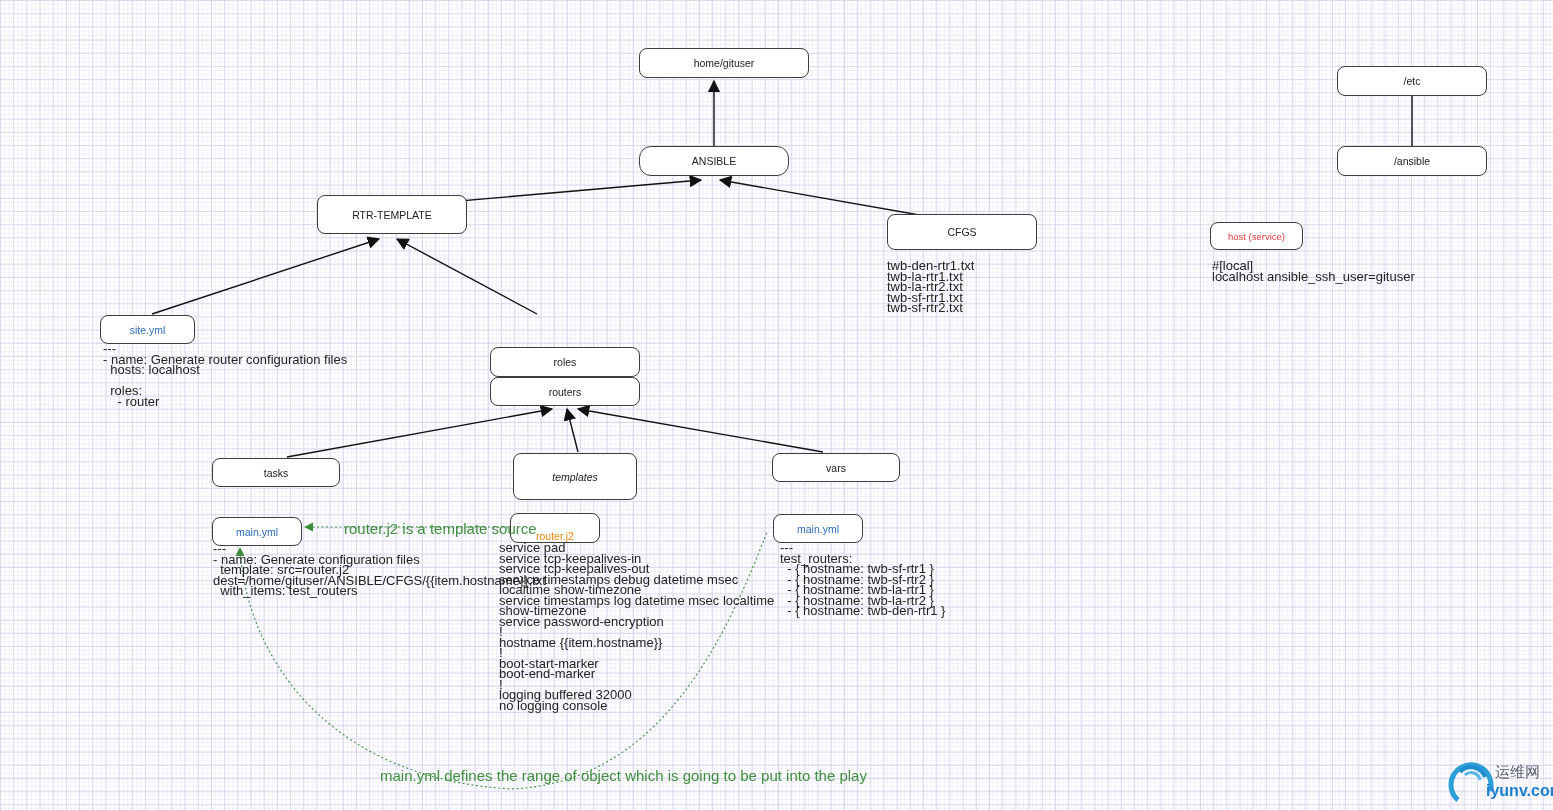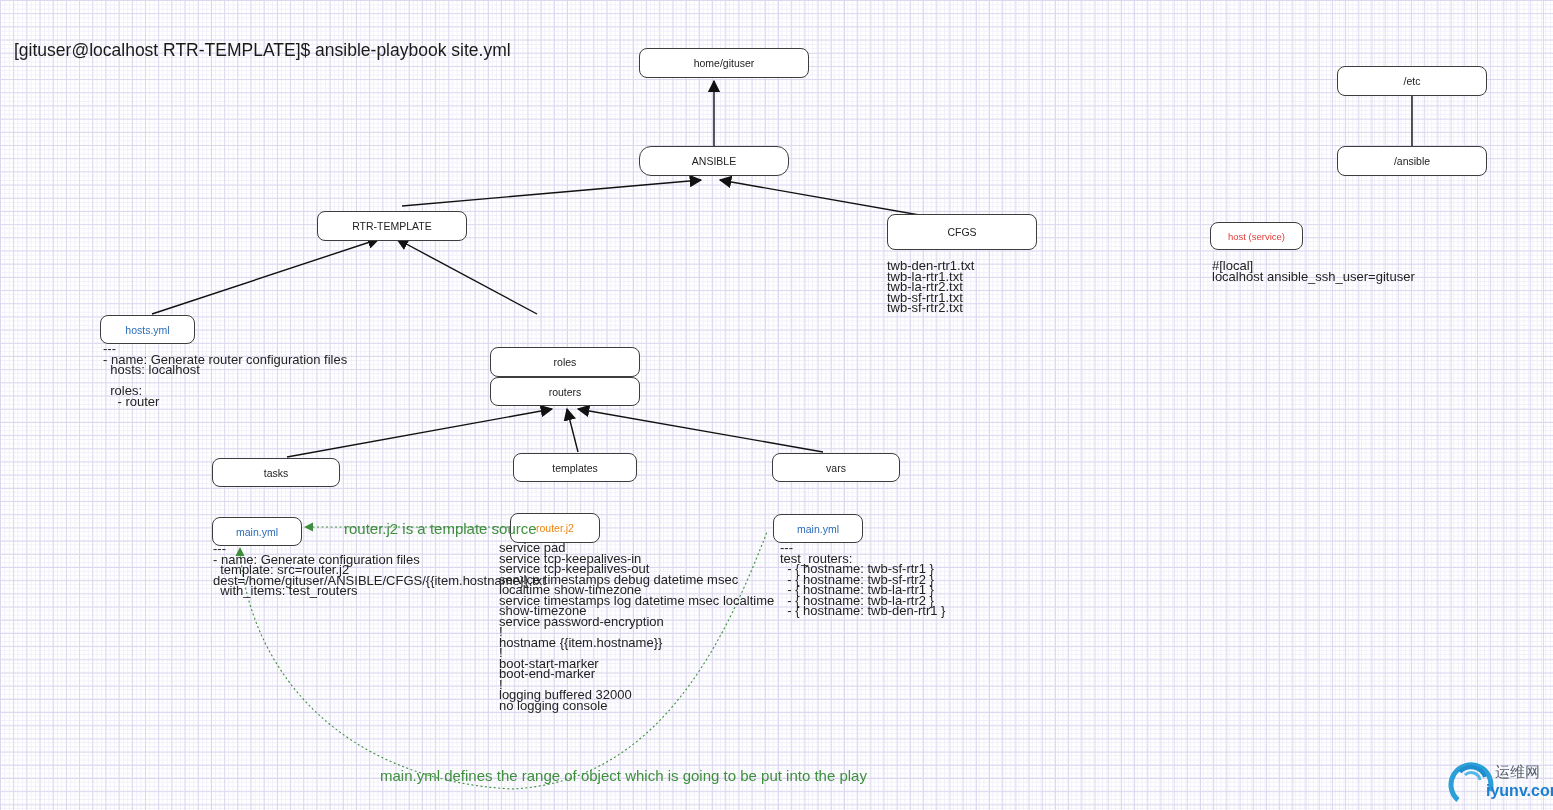--- a/index.html
+++ b/index.html
@@ -30,21 +30,20 @@
   .ann{position:absolute; font-size:15px; color:#3e8e3e; white-space:nowrap; z-index:3;}
   .watermark{position:absolute; left:1446px; top:750px; width:107px; height:60px; z-index:4;}
   .wm-cn{position:absolute; left:49px; top:13px; font-size:15px; color:#55606a;}
   .wm-site{position:absolute; left:40px; top:32px; font-size:16px; font-weight:bold; color:#1b7fd0;}
 </style>
 </head>
 <body>
 
 <div class="canvas">
 
-  <div class="cmd">[gituser@localhost RTR-TEMPLATE]$ ansible-playbook site.yml</div>
 
   <svg class="edges" width="1553" height="810">
     <defs>
       <marker id="arrow" viewBox="0 0 10 10" refX="9" refY="5" markerWidth="9" markerHeight="9" orient="auto">
         <path d="M0,0 L10,5 L0,10 z" fill="#111"></path>
       </marker>
     </defs>
     <line x1="714" y1="146" x2="714" y2="81" stroke="#111" stroke-width="1.4" marker-end="url(#arrow)"></line>
     <line x1="1412" y1="146" x2="1412" y2="81" stroke="#111" stroke-width="1.4" marker-end="url(#arrow)"></line>
     <line x1="402" y1="206" x2="701" y2="180" stroke="#111" stroke-width="1.4" marker-end="url(#arrow)"></line>
@@ -67,51 +66,51 @@
     </div>
   <div class="node" style="left:639px;top:146px;width:150px;height:30px;border-radius:12px;">
       <span>ANSIBLE</span>
     </div>
   <div class="node" style="left:1337px;top:48px;width:150px;height:30px;margin-top:18px;">
       <span>/etc</span>
     </div>
   <div class="node" style="left:1337px;top:146px;width:150px;height:30px;">
       <span>/ansible</span>
     </div>
-  <div class="node" style="left:317px;top:211px;width:150px;height:30px;">
+  <div class="node" style="left:317px;top:195px;width:150px;height:39px;">
       <span>RTR-TEMPLATE</span>
     </div>
   <div class="node" style="left:887px;top:214px;width:150px;height:36px;justify-content:center;">
       <span>CFGS</span>
     </div>
   <div class="node red" style="left:1210px;top:222px;width:93px;height:28px;font-size:9.5px;">
       <span>host (service)</span>
     </div>
   <div class="node blue" style="left:100px;top:315px;width:95px;height:29px;">
-      <span>hosts.yml</span>
+      <span>site.yml</span>
     </div>
   <div class="node" style="left:490px;top:315px;width:150px;height:30px;margin-top:32px;">
       <span>roles</span>
     </div>
   <div class="node" style="left:490px;top:377px;width:150px;height:29px;">
       <span>routers</span>
     </div>
   <div class="node" style="left:212px;top:458px;width:128px;height:29px;">
       <span>tasks</span>
     </div>
-  <div class="node" style="left:513px;top:453px;width:124px;height:29px;">
+  <div class="node" style="left:513px;top:453px;width:124px;height:47px;font-style:italic;">
       <span>templates</span>
     </div>
   <div class="node" style="left:772px;top:453px;width:128px;height:29px;">
       <span>vars</span>
     </div>
   <div class="node blue" style="left:212px;top:517px;width:90px;height:29px;">
       <span>main.yml</span>
     </div>
-  <div class="node orange" style="left:510px;top:513px;width:90px;height:30px;">
+  <div class="node orange" style="left:510px;top:513px;width:90px;height:30px;align-items:flex-end;">
       <span>router.j2</span>
     </div>
   <div class="node blue" style="left:773px;top:514px;width:90px;height:29px;">
       <span>main.yml</span>
     </div>
 
   <div class="code" style="left:887px;top:261px;">twb-den-rtr1.txt
 twb-la-rtr1.txt
 twb-la-rtr2.txt
 twb-sf-rtr1.txt

